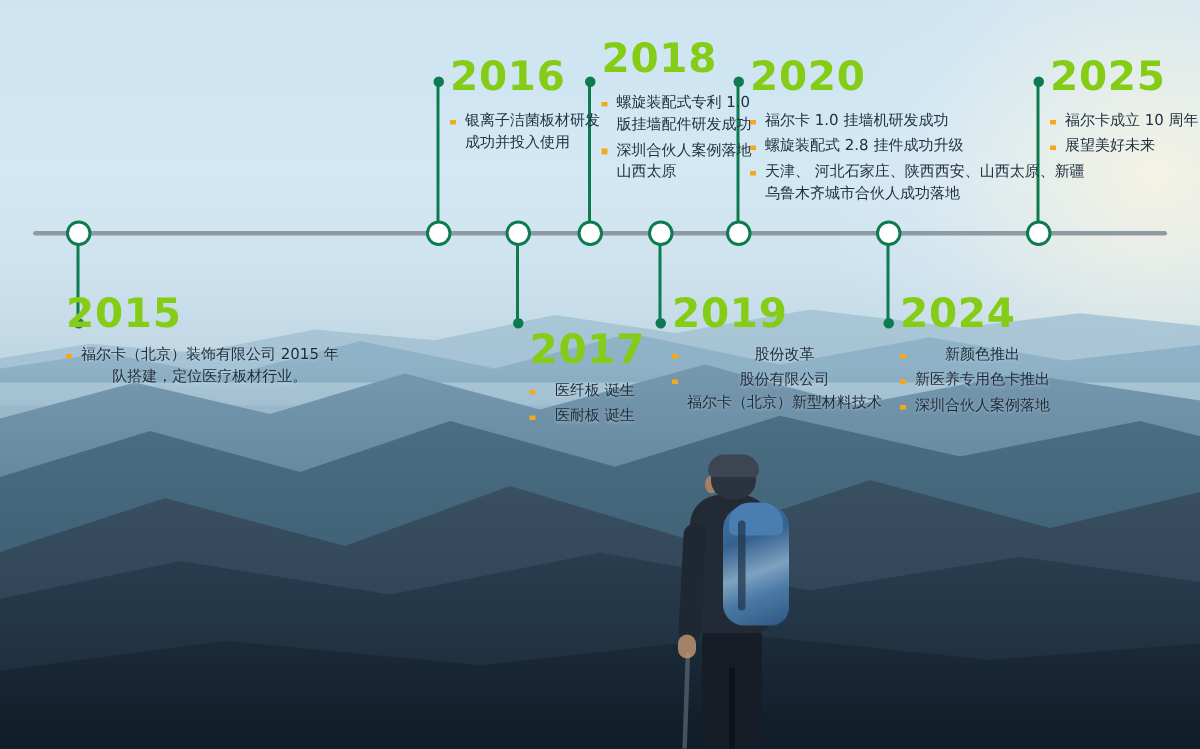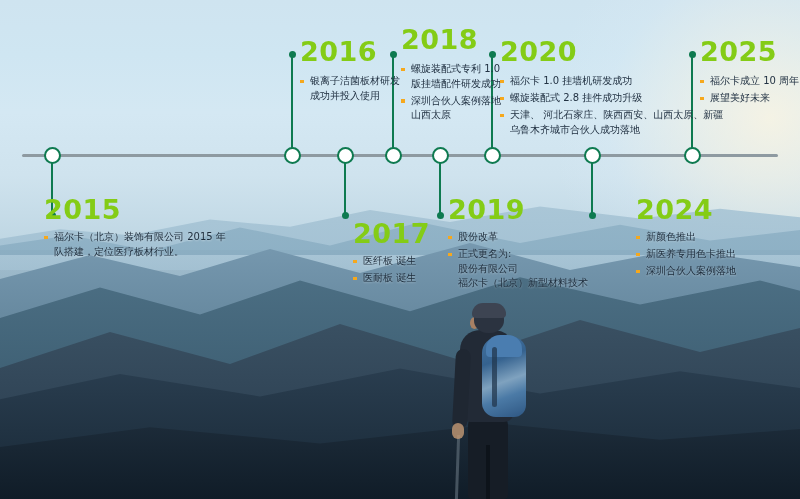--- a/index.html
+++ b/index.html
@@ -104,21 +104,21 @@
   .bullets { margin-top:9px; }
   .bullet {
     position:relative; padding-left:10px; margin-bottom:2.5px;
     font-size:10px; line-height:14.5px; color:#223243; white-space:nowrap;
   }
   .bullet::before {
     content:""; position:absolute; left:0; top:5.5px;
     width:3.5px; height:3.5px; background:#f6a81c;
   }
   .bullet .cont { display:block; padding-left:0; }
-  .entry.below .bullets { margin-top:7px; }
+  .entry.below .bullets { margin-top:7px;text-align:center; }
   .entry.below .bullet { color:#1c2b3a; }
 
   
   .entry.below .bullet { text-shadow:0 1px 2px rgba(255,255,255,.35); }
 </style>
 </head>
 <body>
 
 <div id="stage">
 
@@ -206,21 +206,20 @@
       </div>
       <div class="stem down" style="left: 440px;"></div>
       <div class="node" style="left: 440px;"></div>
       <div class="entry below" style="left: 448px; top: 196px;">
         <div class="year">2019</div>
         <div class="bullets">
           <div class="bullet">
             <span class="cont">股份改革</span>
           </div>
           <div class="bullet">
-            <span class="cont">正式更名为:</span>
             <span class="cont">股份有限公司</span>
             <span class="cont">福尔卡（北京）新型材料技术</span>
           </div>
         </div>
       </div>
       <div class="stem up" style="left: 492px;"></div>
       <div class="node" style="left: 492px;"></div>
       <div class="entry above" style="left: 500px; top: 38px;">
         <div class="year">2020</div>
         <div class="bullets">
@@ -231,21 +230,21 @@
             <span class="cont">螺旋装配式 2.8 挂件成功升级</span>
           </div>
           <div class="bullet">
             <span class="cont">天津、 河北石家庄、陕西西安、山西太原、新疆</span>
             <span class="cont">乌鲁木齐城市合伙人成功落地</span>
           </div>
         </div>
       </div>
       <div class="stem down" style="left: 592px;"></div>
       <div class="node" style="left: 592px;"></div>
-      <div class="entry below" style="left: 600px; top: 196px; margin-left: 36px;">
+      <div class="entry below" style="left: 600px; top: 196px;">
         <div class="year">2024</div>
         <div class="bullets">
           <div class="bullet">
             <span class="cont">新颜色推出</span>
           </div>
           <div class="bullet">
             <span class="cont">新医养专用色卡推出</span>
           </div>
           <div class="bullet">
             <span class="cont">深圳合伙人案例落地</span>

